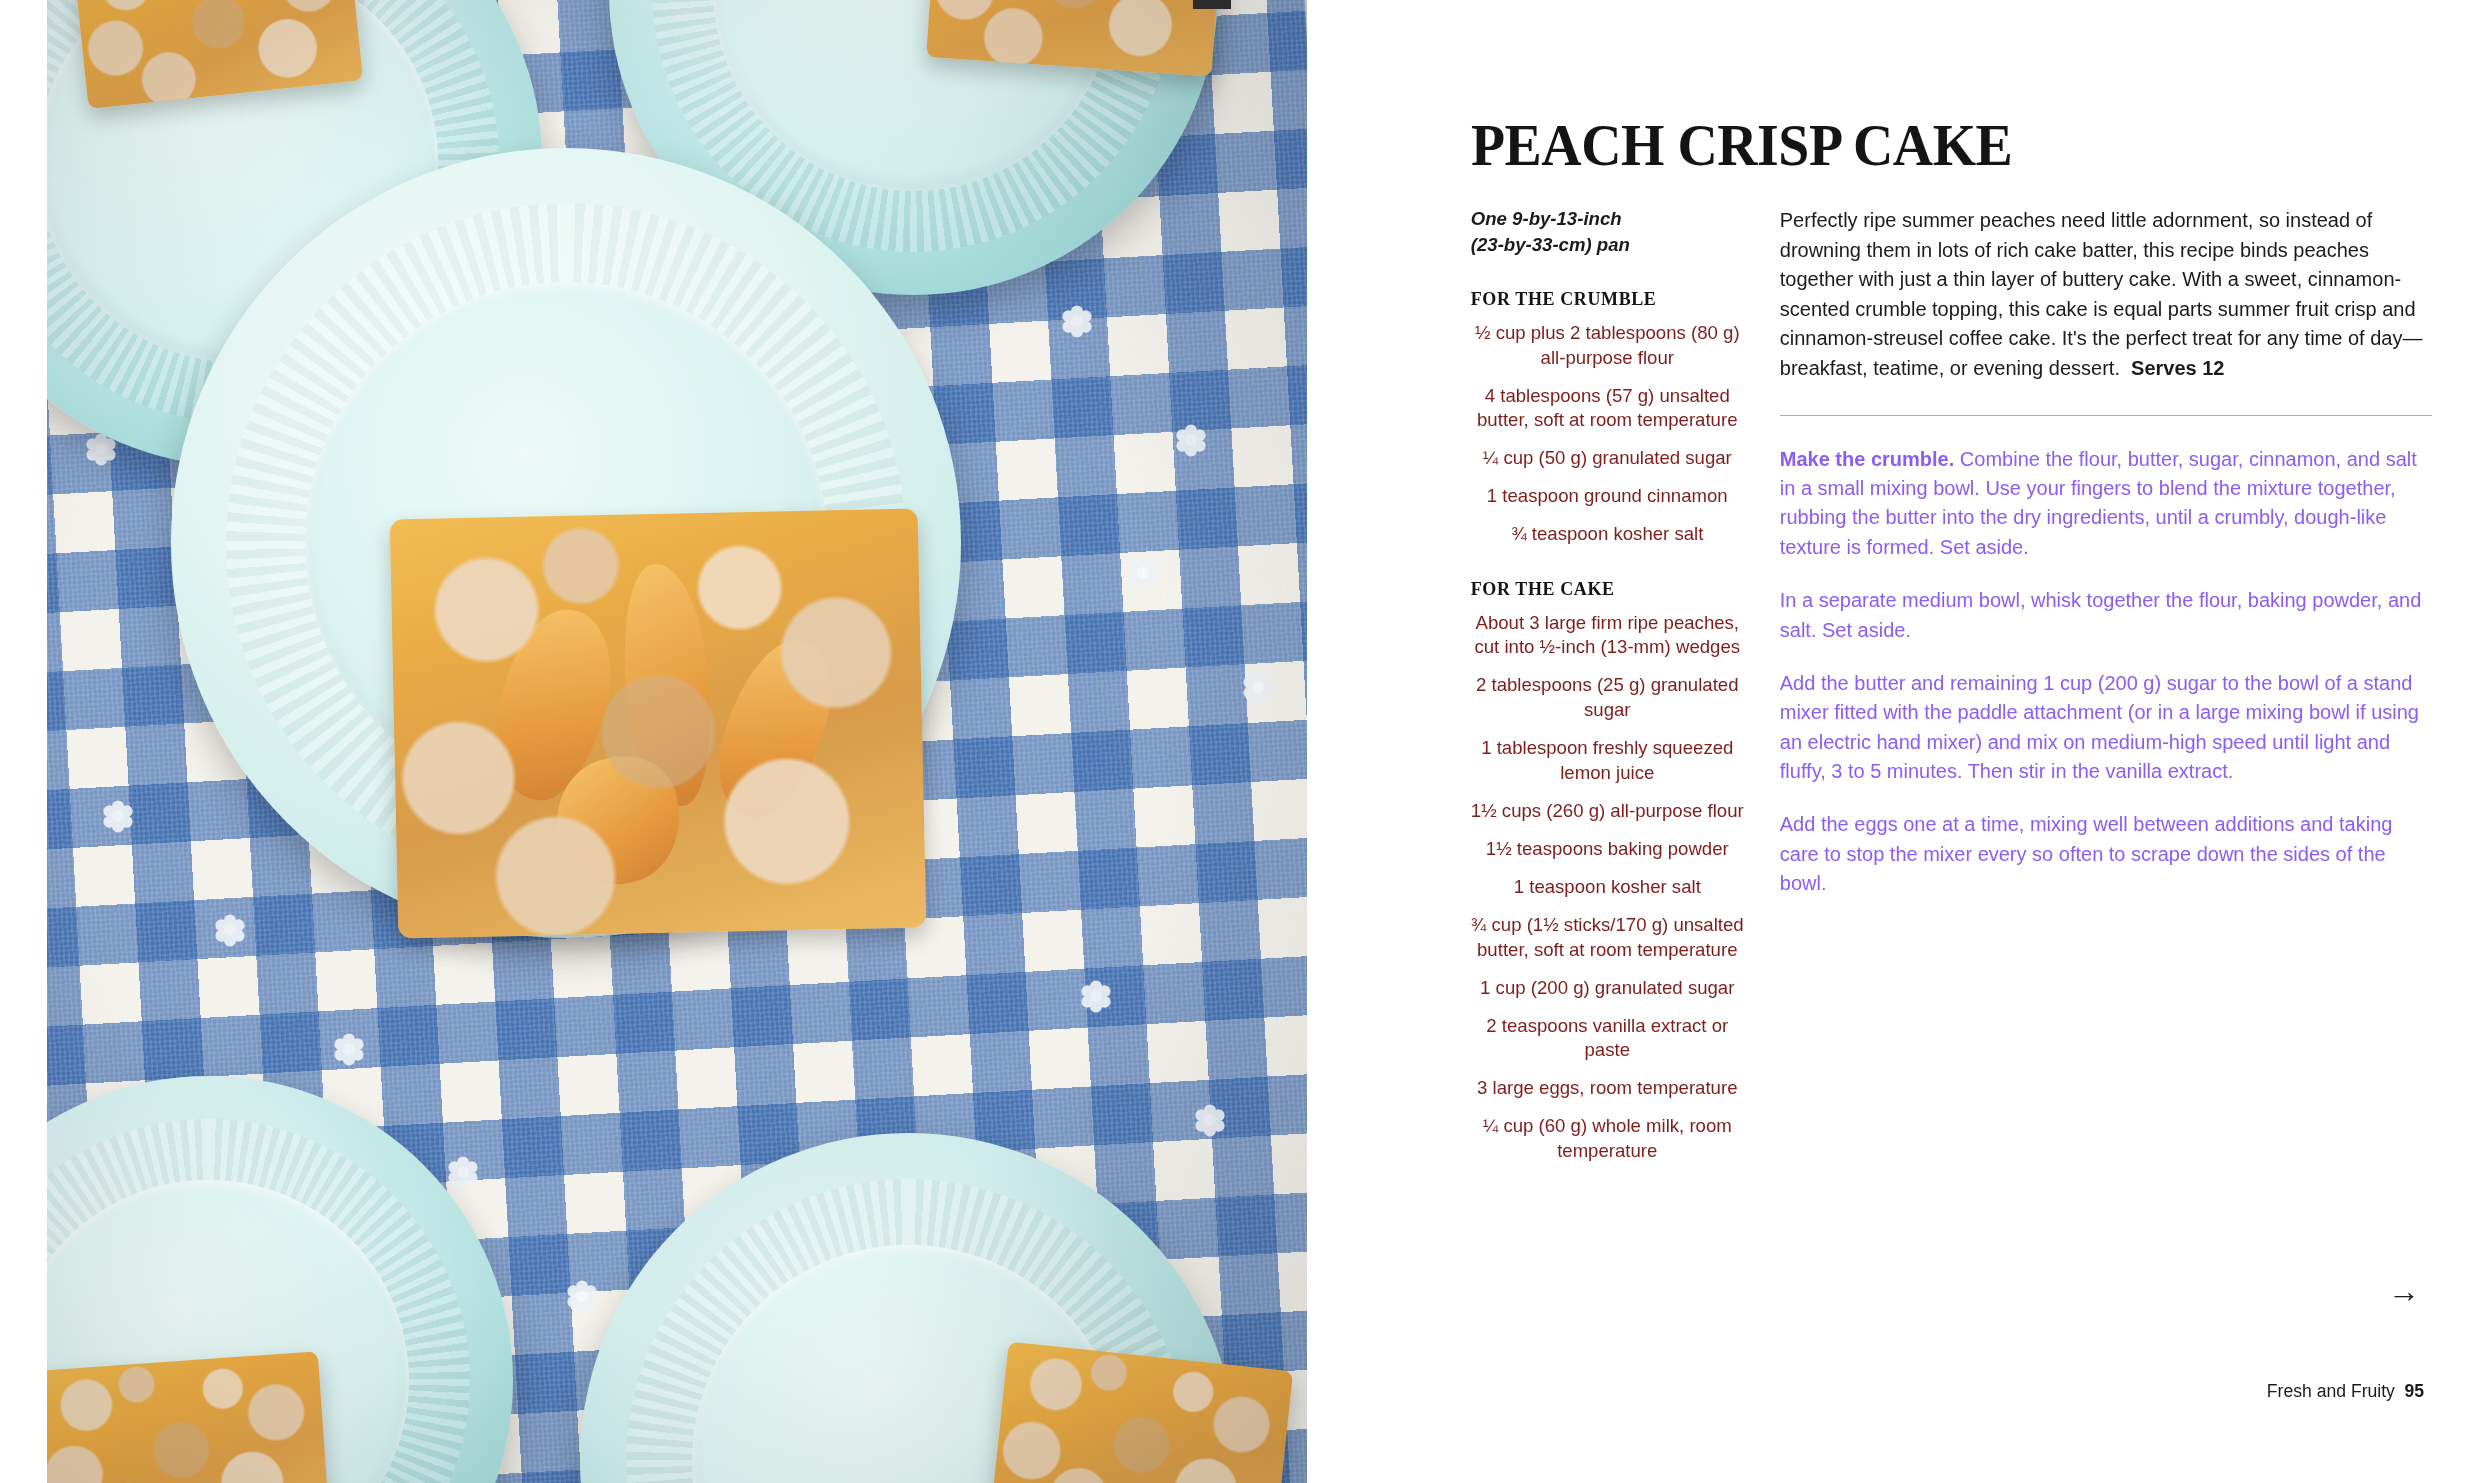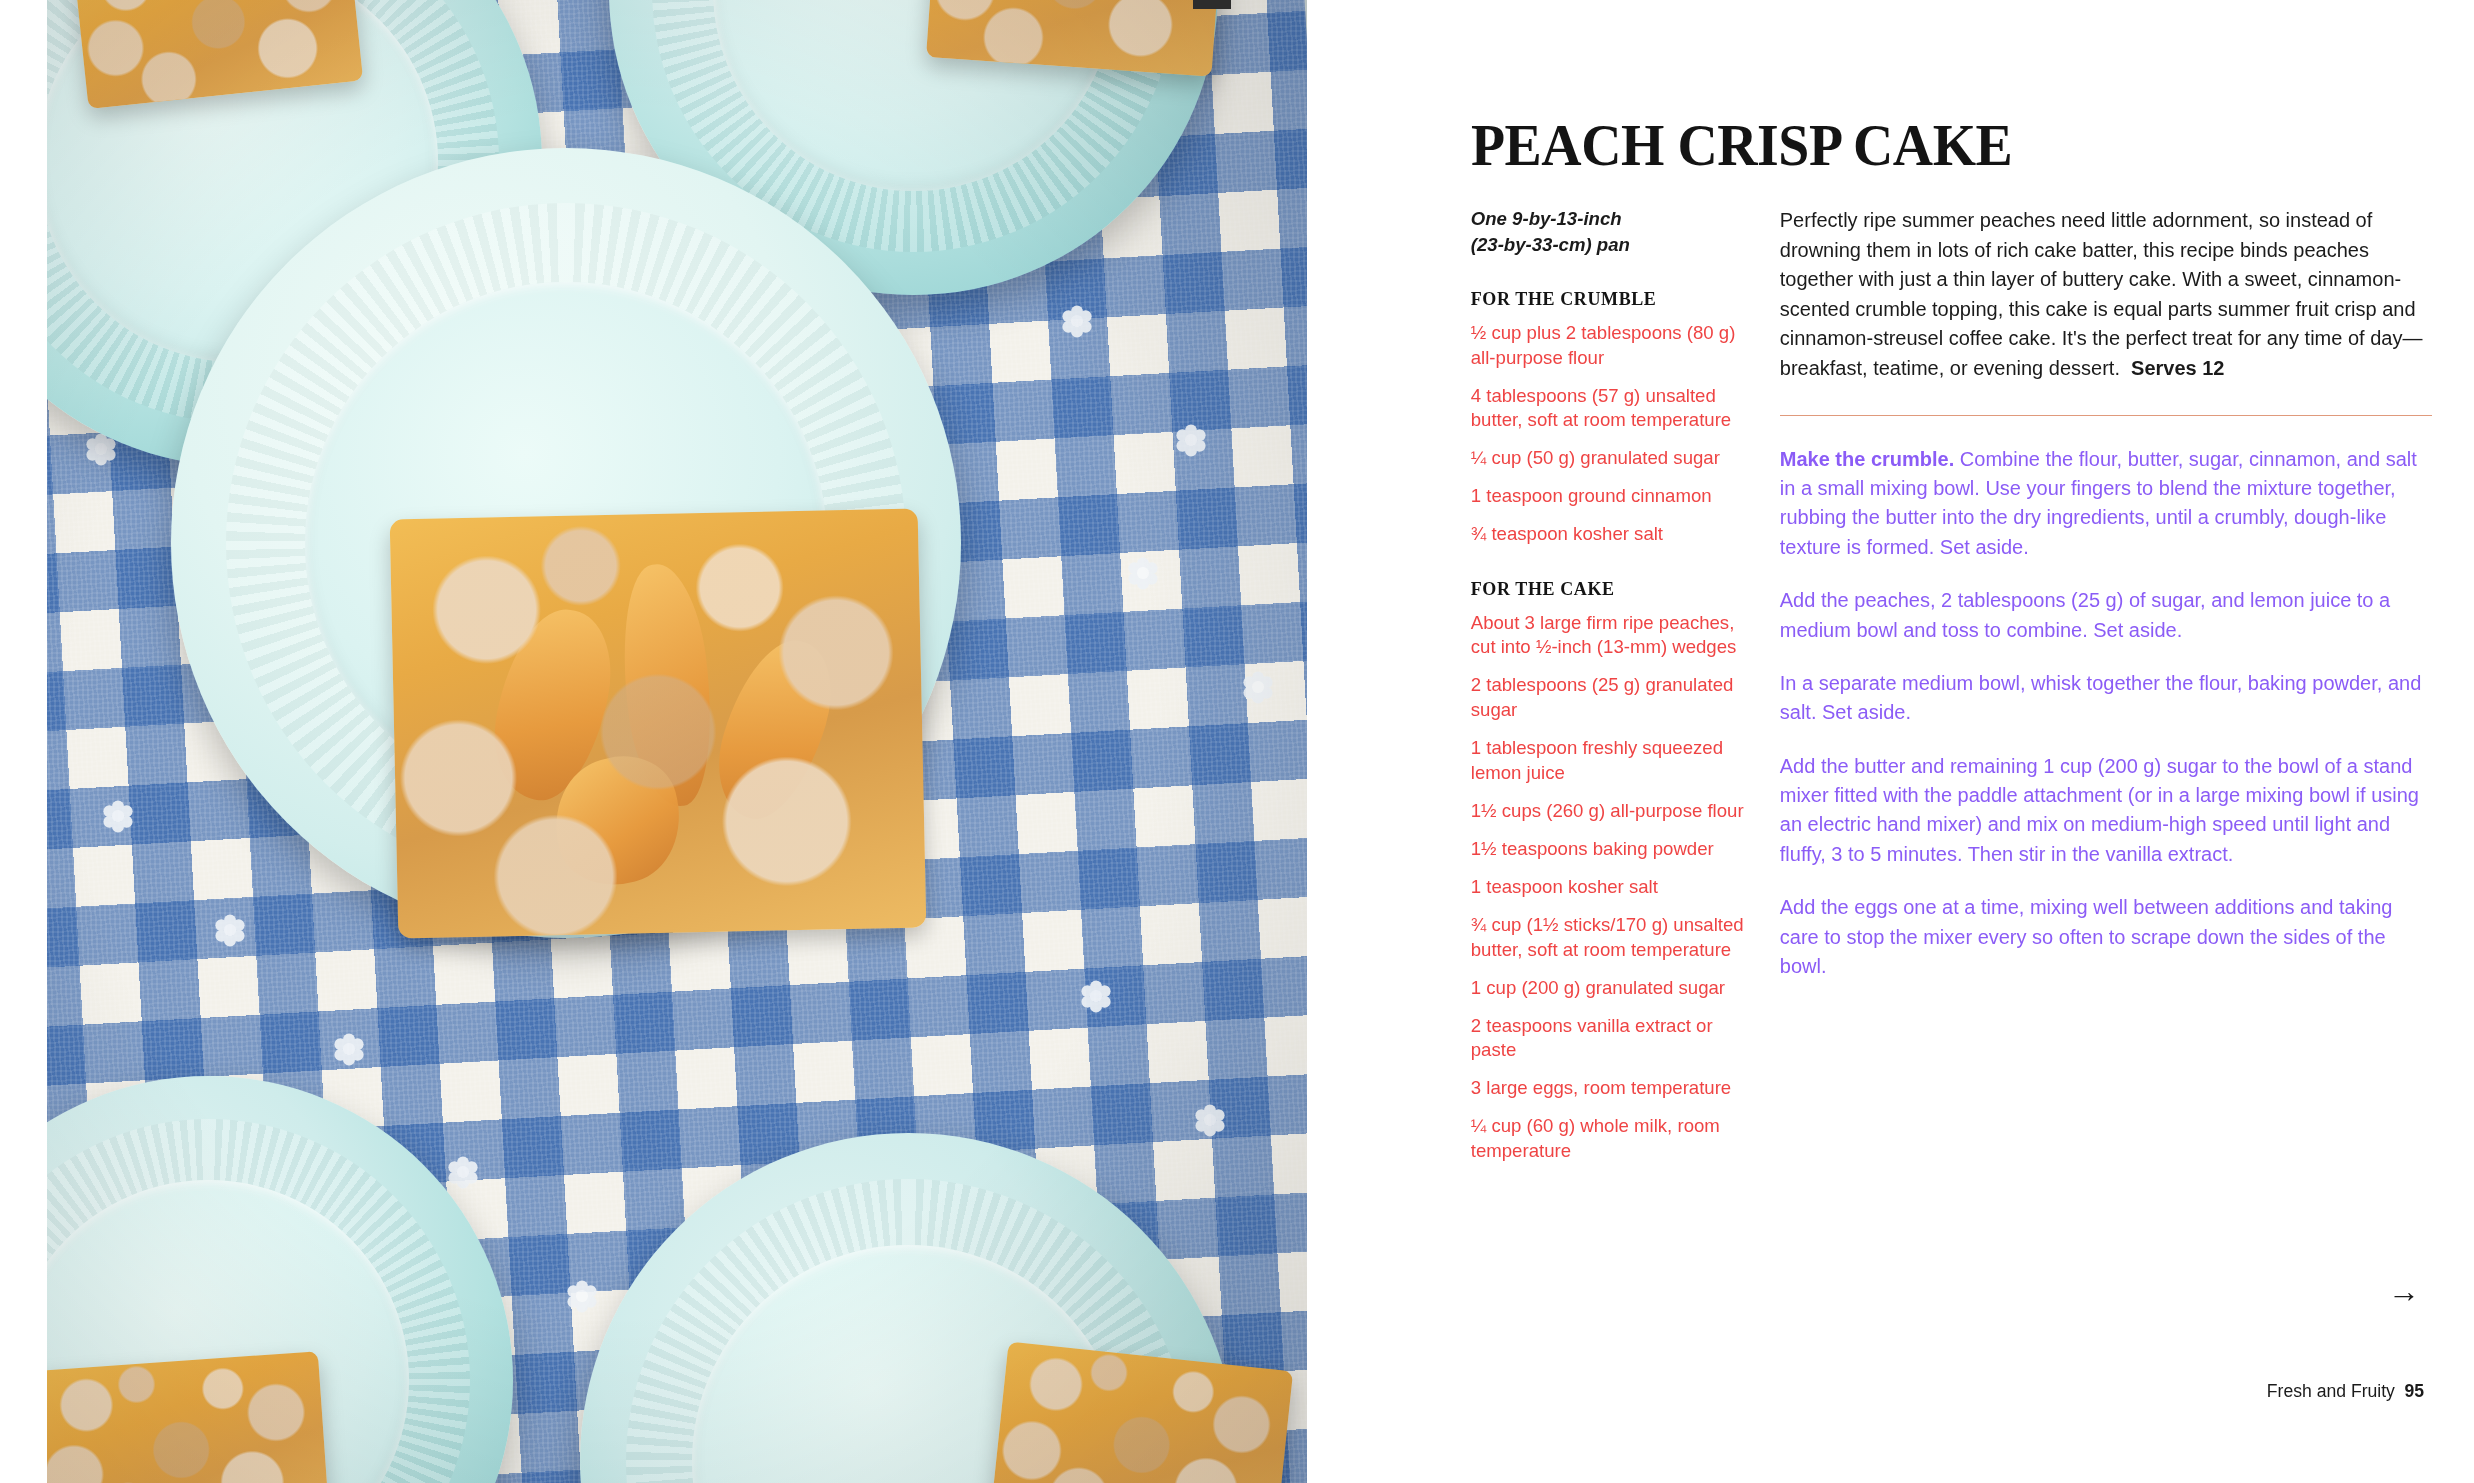--- a/index.html
+++ b/index.html
@@ -229,22 +229,23 @@
     margin: 0 0 10.5px 0;
   }
   .ing-list {
     list-style: none;
     margin: 0 0 32px 0;
     padding: 0;
   }
   .ing-list li {
     font-size: 18.6px;
     line-height: 1.33;
-    color: #ef4444;
+    color: #7f1d1d;
     margin-bottom: 13.3px;
+    text-align: center;
   }
   .ing-list li:last-child { margin-bottom: 0; }
 
   .intro {
     font-size: 20px;
     line-height: 1.48;
     color: #1b1b1b;
     margin: 0;
   }
   .serves {
@@ -546,21 +547,20 @@
           </ul>
         </div>
       </div>
 
       <div class="col-right">
         <p class="intro"><span>Perfectly ripe summer peaches need little adornment, so instead of drowning them in lots of rich cake batter, this recipe binds peaches together with just a thin layer of buttery cake. With a sweet, cinnamon-scented crumble topping, this cake is equal parts summer fruit crisp and cinnamon-streusel coffee cake. It's the perfect treat for any time of day—breakfast, teatime, or evening dessert.</span>&nbsp; <span class="serves">Serves 12</span></p>
 
         <div class="rule"></div>
 
         <p class="step"><b>Make the crumble.</b><span> Combine the flour, butter, sugar, cinnamon, and salt in a small mixing bowl. Use your fingers to blend the mixture together, rubbing the butter into the dry ingredients, until a crumbly, dough-like texture is formed. Set aside.</span></p>
-        <p class="step"><span>Add the peaches, 2 tablespoons (25 g) of sugar, and lemon juice to a medium bowl and toss to combine. Set aside.</span></p>
         <p class="step"><span>In a separate medium bowl, whisk together the flour, baking powder, and salt. Set aside.</span></p>
         <p class="step"><span>Add the butter and remaining 1 cup (200 g) sugar to the bowl of a stand mixer fitted with the paddle attachment (or in a large mixing bowl if using an electric hand mixer) and mix on medium-high speed until light and fluffy, 3 to 5 minutes. Then stir in the vanilla extract.</span></p>
         <p class="step"><span>Add the eggs one at a time, mixing well between additions and taking care to stop the mixer every so often to scrape down the sides of the bowl.</span></p>
       </div>
     </div>
 
     <div class="continue-arrow">→</div>
 
     <div class="footer">
       <span>Fresh and Fruity</span><span class="folio">95</span>

